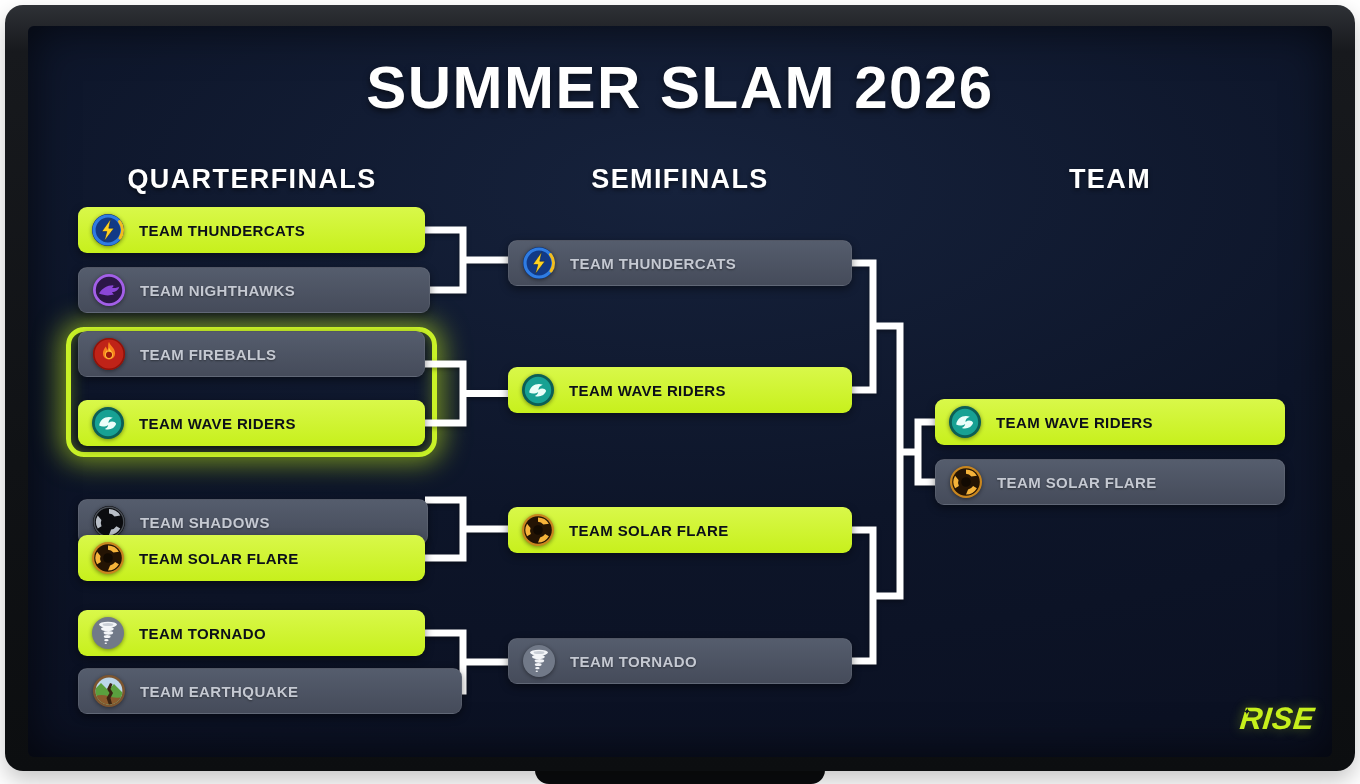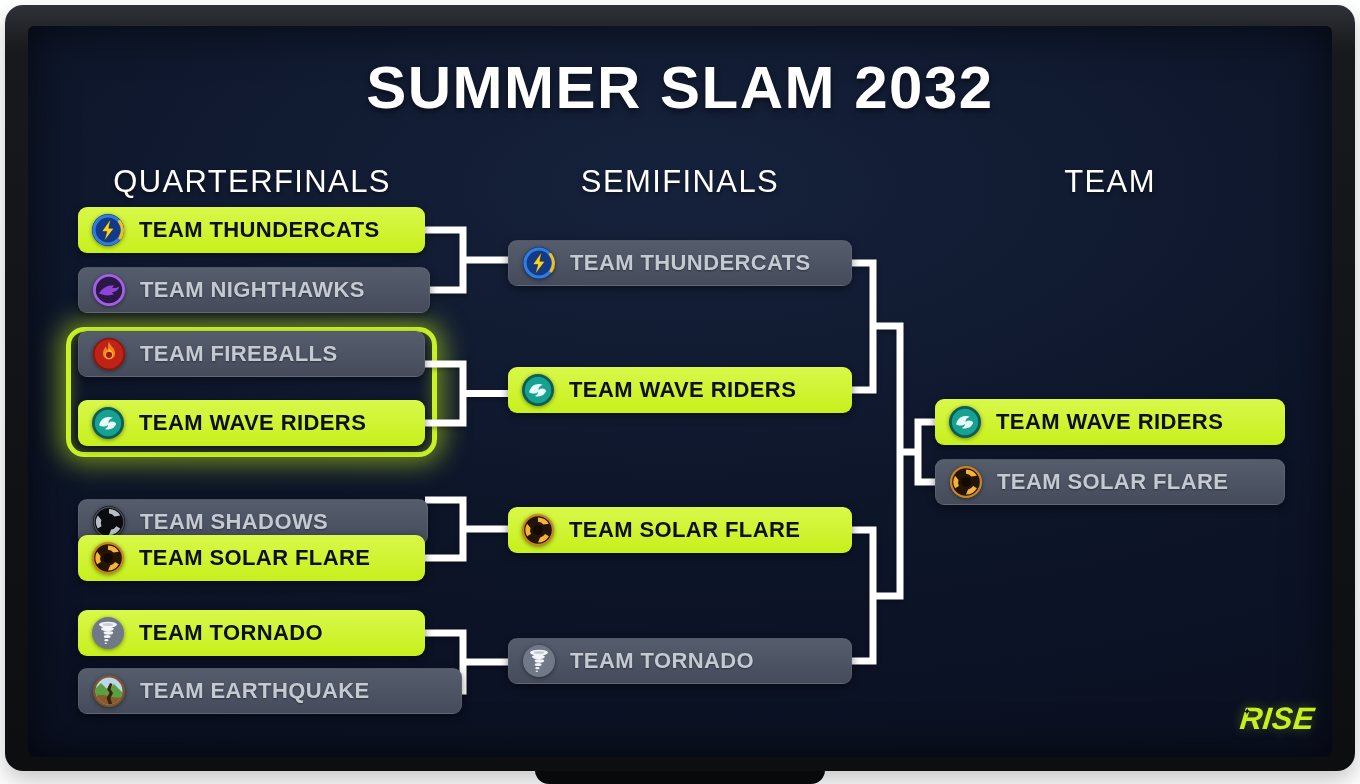--- a/index.html
+++ b/index.html
@@ -26,35 +26,35 @@
     border-radius:6px;overflow:hidden;
     box-shadow:inset 0 0 46px rgba(0,0,0,.65);
   }
   .title{
     position:absolute;top:32px;left:0;right:0;text-align:center;
     font-size:60px;font-weight:800;color:#ffffff;letter-spacing:1.5px;line-height:1;
     text-shadow:0 3px 6px rgba(0,0,0,.55);white-space:nowrap;
   }
   .col-head{
     position:absolute;top:138px;transform:translateX(-50%);
-    font-size:31px;font-weight:400;color:#ffffff;letter-spacing:1.4px;
+    font-size:27px;font-weight:700;color:#ffffff;letter-spacing:1.4px;
     text-shadow:0 2px 4px rgba(0,0,0,.5);white-space:nowrap;
   }
   
   .box{
     position:absolute;height:46px;border-radius:9px;
     display:flex;align-items:center;gap:13px;padding:0 12px;
     box-shadow:0 3px 8px rgba(0,0,0,.45);z-index:3;box-sizing:border-box;
   }
   .box.win{background:linear-gradient(180deg,#d9f84a 0%,#c7f01c 100%);}
   .box.lose{
     background:linear-gradient(180deg,#555d6d 0%,#454b5a 100%);
     border:1px solid rgba(255,255,255,.07);
   }
-  .nm{font-size:22px;font-weight:700;letter-spacing:.4px;white-space:nowrap;}
+  .nm{font-size:15px;font-weight:700;letter-spacing:.4px;white-space:nowrap;}
   .win .nm{color:#0c1019;}
   .lose .nm{color:#c5c9d2;text-shadow:0 1px 2px rgba(0,0,0,.4);}
   .ic{width:36px;height:36px;flex:0 0 36px;filter:drop-shadow(0 1px 2px rgba(0,0,0,.45));}
   
   .hl-ring{
     position:absolute;left:38px;top:301px;width:371px;height:130px;
     border:5px solid #c9f227;border-radius:18px;z-index:1;box-sizing:border-box;
     box-shadow:0 0 26px 6px rgba(198,240,24,.55), inset 0 0 16px rgba(198,240,24,.35);
   }
   .lines{position:absolute;left:0;top:0;z-index:2;filter:drop-shadow(0 2px 2px rgba(0,0,0,.35));}
@@ -141,21 +141,21 @@
         <path d="M19 10l-3 6 2.5 4-3 5 2.5 7 3-1-1.5-6 2.5-5-2.5-4 2-5z" fill="#3a2412"></path>
       </g>
     </symbol>
   </defs>
 </svg>
 
 <div class="tv-stand"></div>
 <div class="tv">
   <div class="screen">
 
-    <div class="title">SUMMER SLAM 2032</div>
+    <div class="title">SUMMER SLAM 2026</div>
 
     <div class="col-head" style="left:224px">QUARTERFINALS</div>
     <div class="col-head" style="left:652px">SEMIFINALS</div>
     <div class="col-head" style="left:1082px">TEAM</div>
 
     <div class="hl-ring"></div>
 
     <svg class="lines" width="1304" height="731">
       <path d="M397 204H435V264H397 M435 234H482
                M397 338H435V397H397 M435 367.5H482

